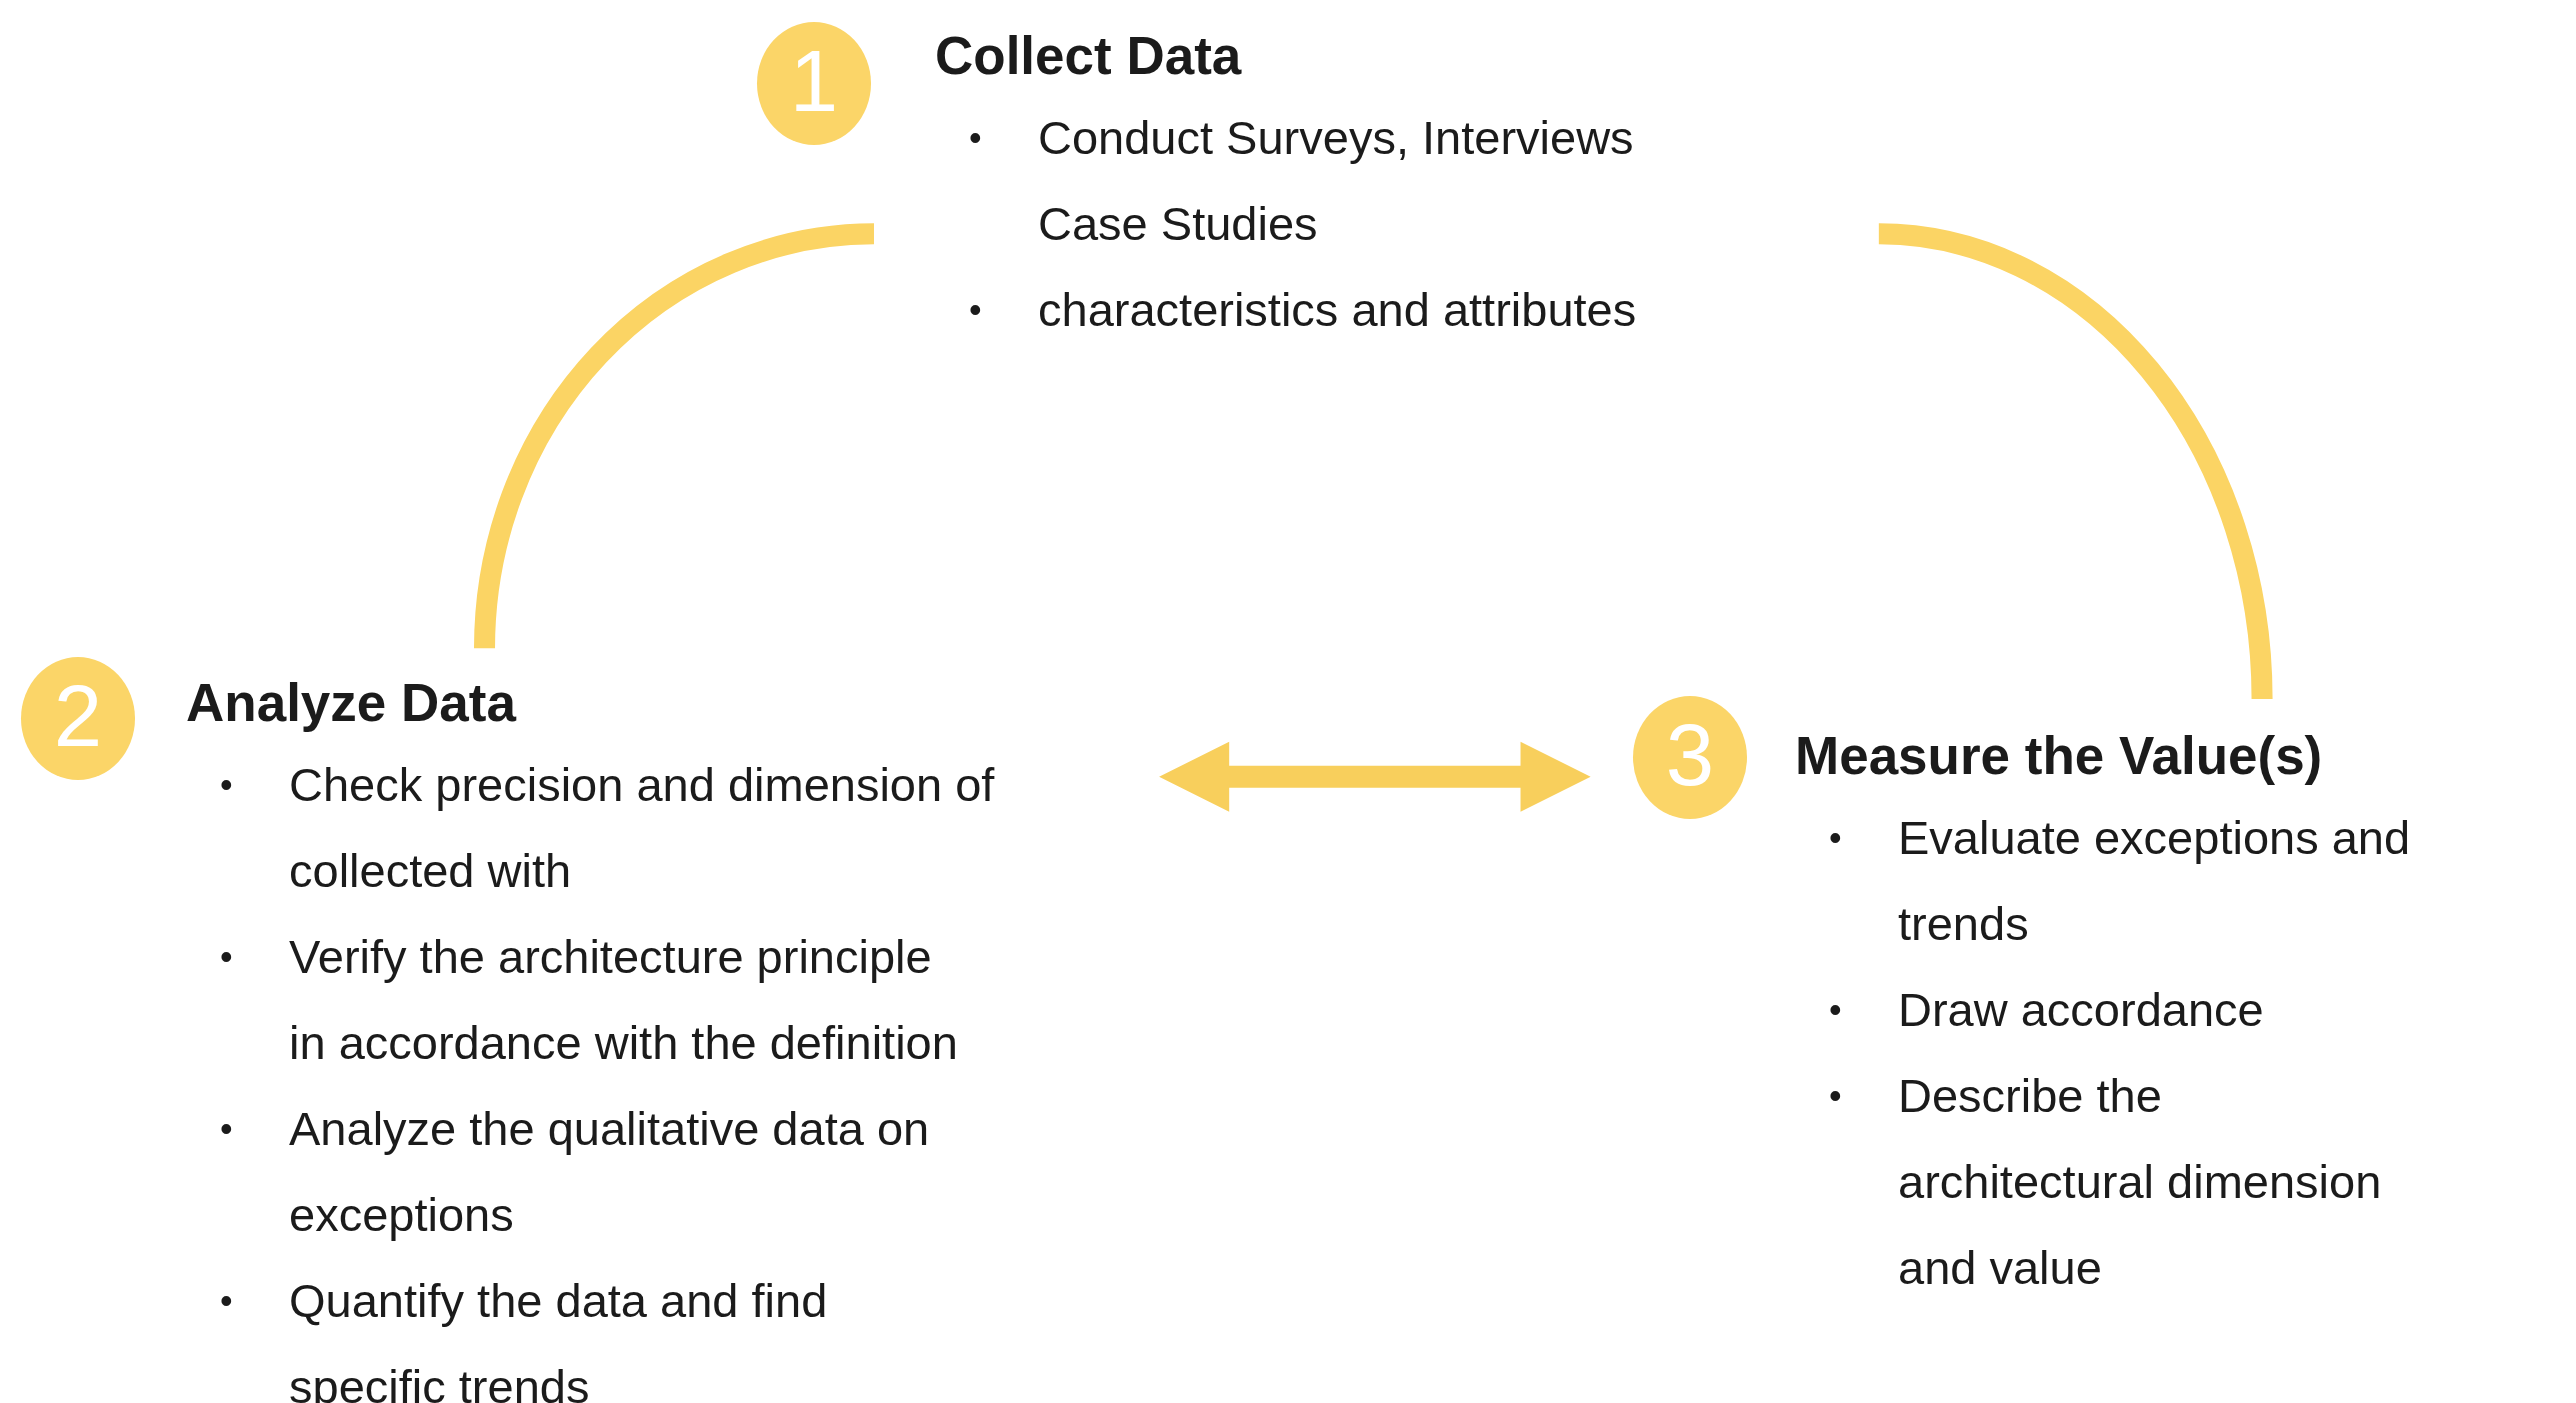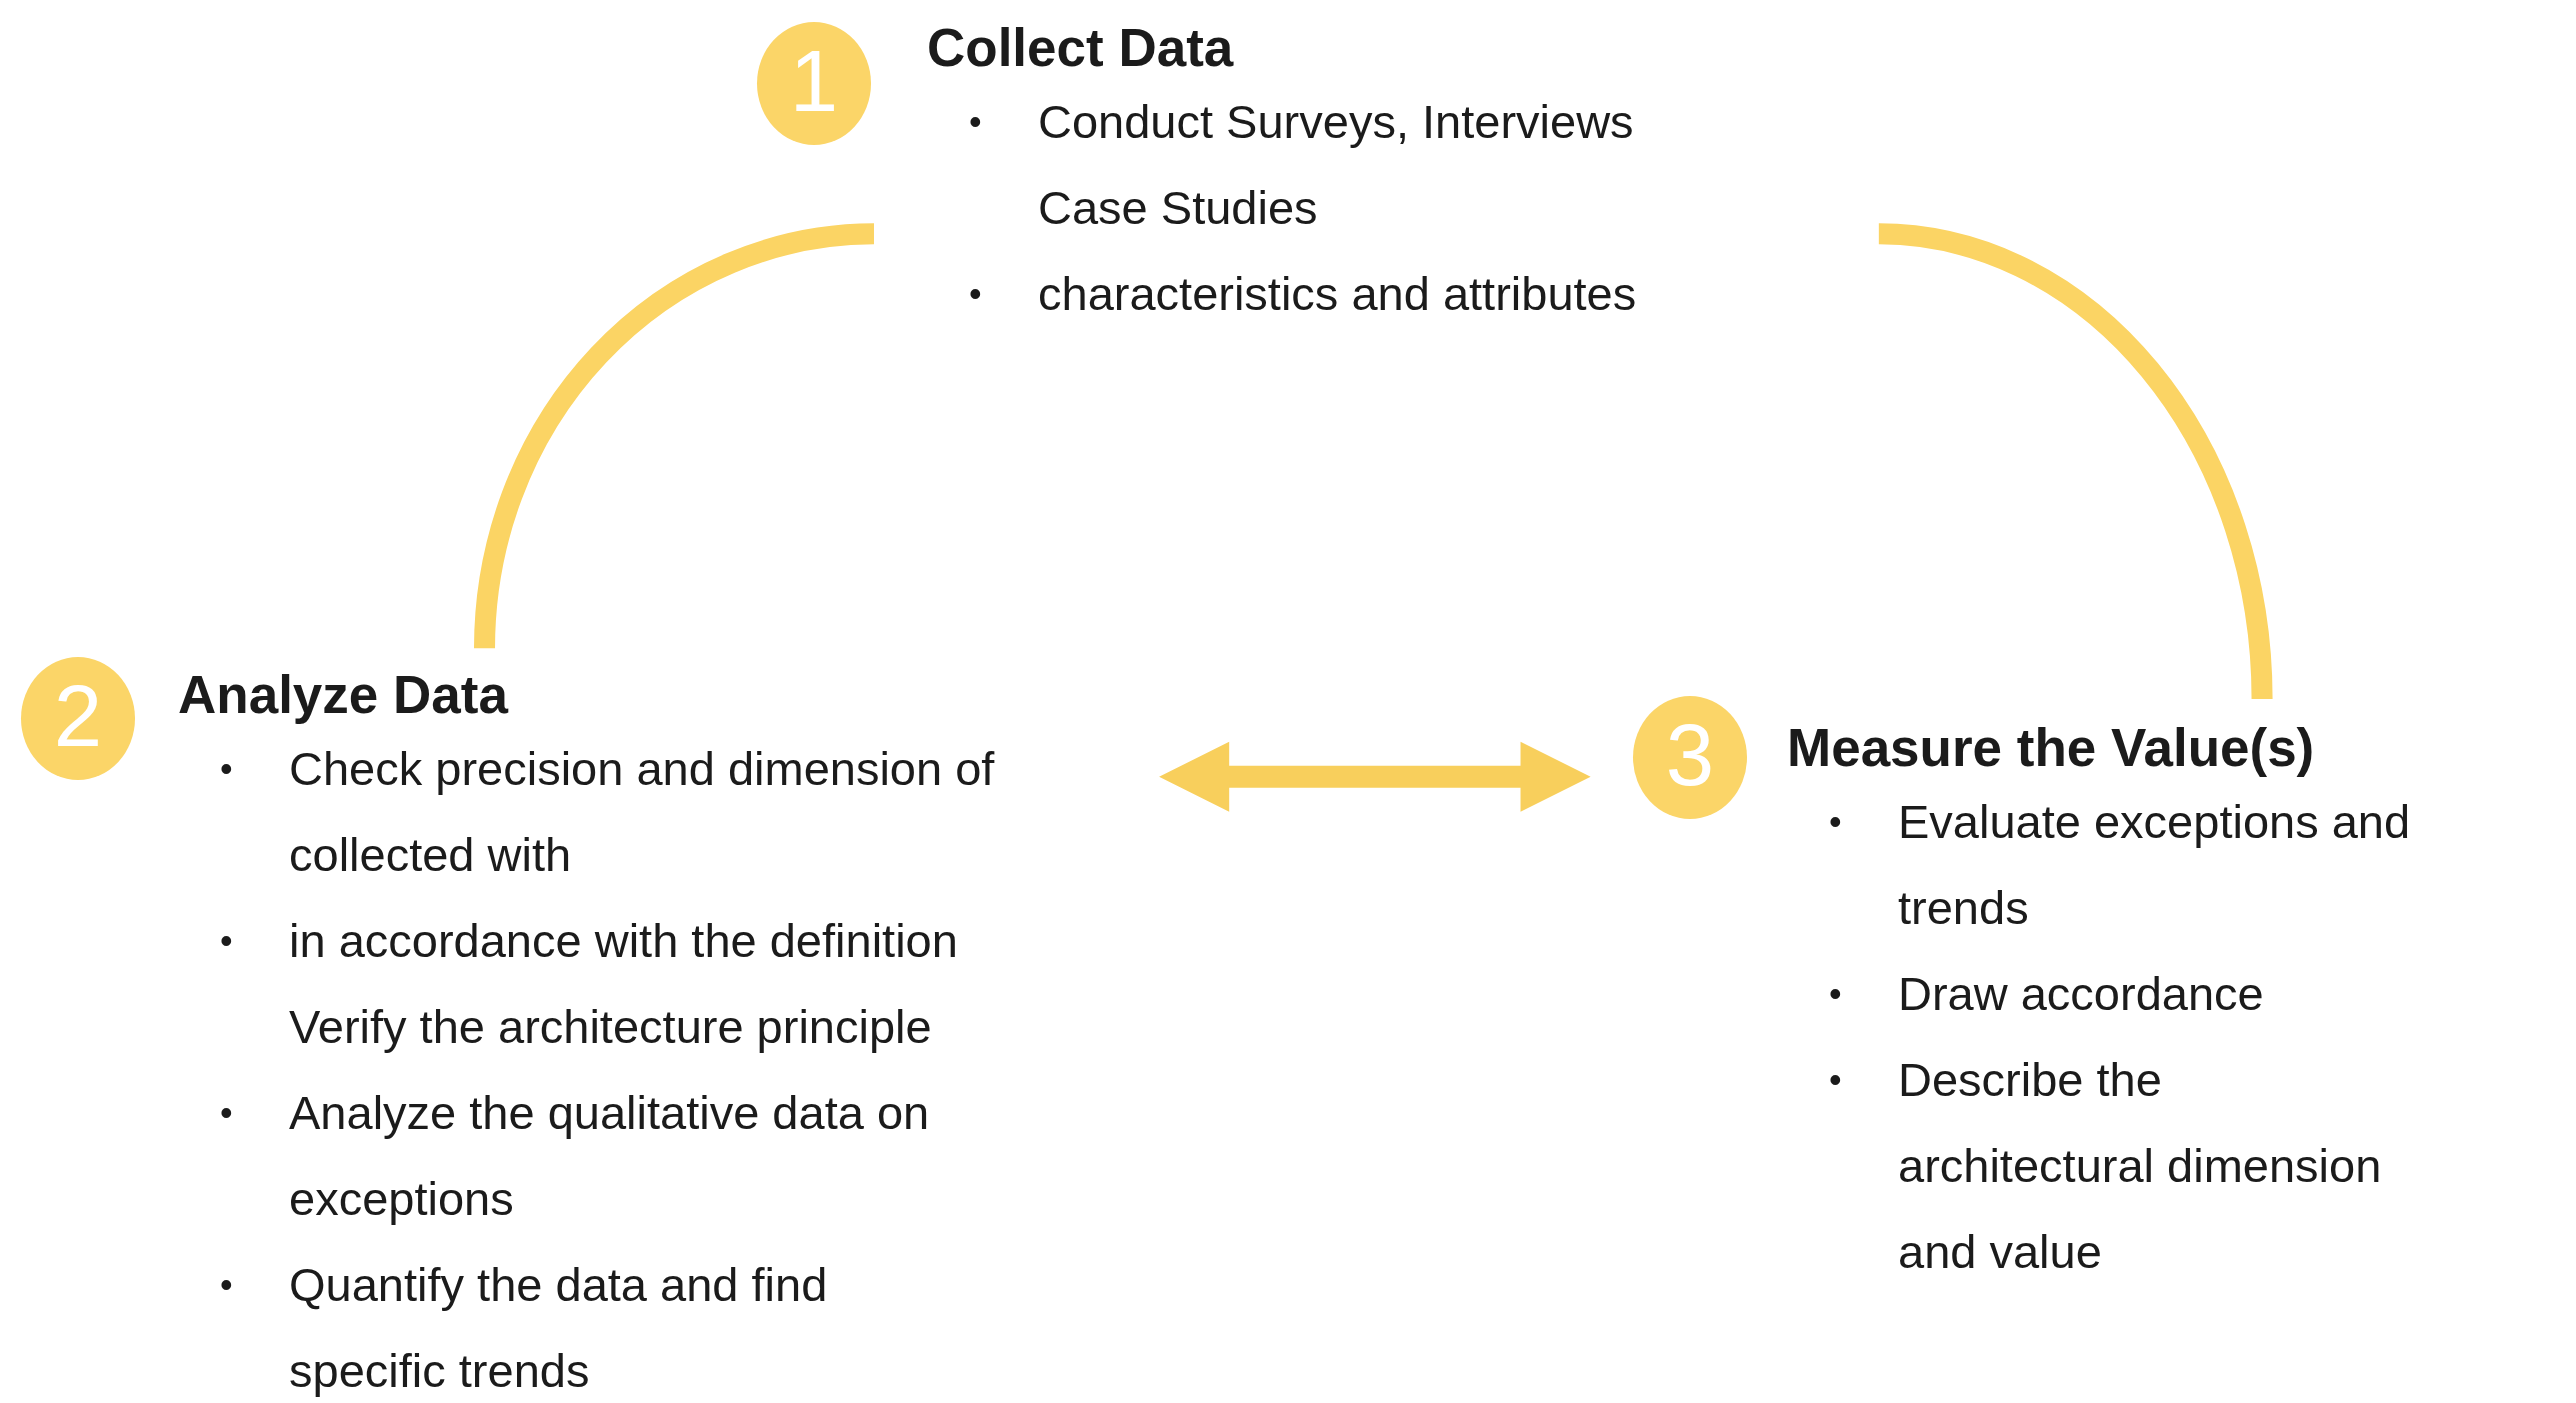--- a/index.html
+++ b/index.html
@@ -60,21 +60,21 @@
   .step {
     position: absolute;
     z-index: 1;
     white-space: nowrap;
   }
   .step-1 { left: 927px; top: 17px;  }
   .step-2 { left: 178px;  top: 664px; }
   .step-3 { left: 1787px; top: 717px; }
 
   .step h2 {
-    margin: 0;
+    margin: 8px;
     font-size: 53px;
     line-height: 62px;
     font-weight: bold;
     color: var(--text, #1b1b1b);
   }
   .step ul {
     margin: 0;
     padding: 0;
     list-style: none;
   }
@@ -143,22 +143,22 @@
       <li>
         <span class="dot">•</span>
         <div class="lines">
           <div class="line">Check precision and dimension of</div>
           <div class="line">collected with</div>
         </div>
       </li>
       <li>
         <span class="dot">•</span>
         <div class="lines">
+          <div class="line">Verify the architecture principle</div>
           <div class="line">in accordance with the definition</div>
-          <div class="line">Verify the architecture principle</div>
         </div>
       </li>
       <li>
         <span class="dot">•</span>
         <div class="lines">
           <div class="line">Analyze the qualitative data on</div>
           <div class="line">exceptions</div>
         </div>
       </li>
       <li>

